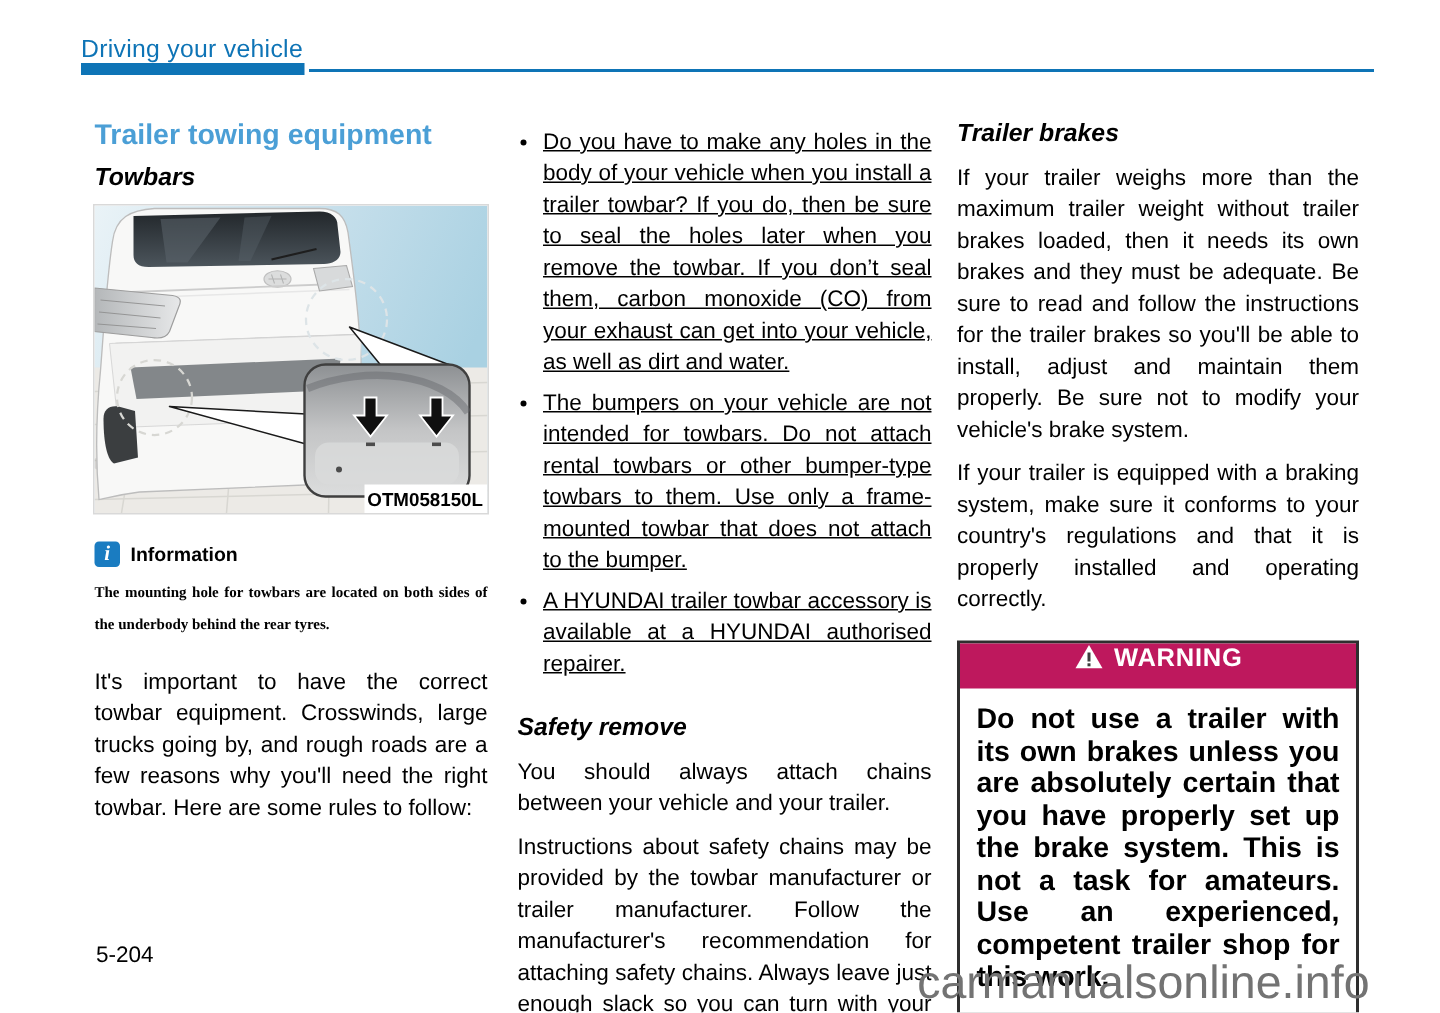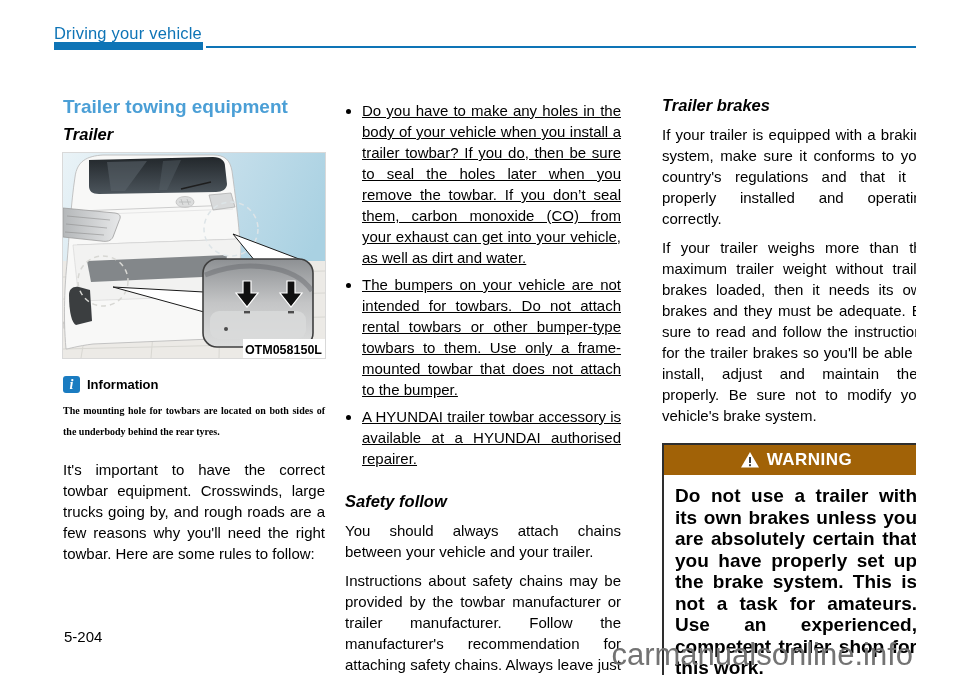--- a/index.html
+++ b/index.html
@@ -6,24 +6,24 @@
   .page{position:relative;width:916px;height:675px;background:#ffffff;overflow:hidden;
         font-family:"Liberation Sans",sans-serif;color:#000;}
 
   
   .hdr-title{position:absolute;left:54px;top:24px;font-size:16.5px;color:#0e74b6;
              letter-spacing:.2px;}
   .hdr-bar{position:absolute;left:54px;top:42px;width:149px;height:8px;background:#0e74b6;}
   .hdr-rule{position:absolute;left:206px;top:46px;width:752px;height:2px;background:#0e74b6;}
 
   
-  .col{position:absolute;top:96px;text-align:justify;}
+  .col{position:absolute;top:80px;text-align:justify;}
   .col1{left:63px;width:262px;}
   .col2{left:345px;width:276px;}
-  .col3{left:638px;width:268px;margin-left:24px;}
+  .col3{left:638px;width:268px;}
 
   .sect-title{font-size:19px;font-weight:bold;color:#4b9fd6;margin:0 0 7px 0;text-align:left;}
   .sub-title{font-size:16.5px;font-weight:bold;font-style:italic;color:#000;
              margin:0 0 9px 0;text-align:left;}
   .body-txt{font-size:15px;line-height:21px;margin:0 0 8px 0;}
 
   
   .figure{width:262px;height:205px;margin:0 0 12px 0;outline:1px solid #d9d9d9;}
 
   
@@ -36,42 +36,42 @@
              line-height:21px;margin:0 0 17px 0;}
 
   
   ul.rules{margin:4px 0 0 0;padding:0 0 0 17px;list-style:disc;text-decoration:underline;}
   ul.rules li{font-size:15px;line-height:21px;margin:0 0 6px 0;}
 
   .mid-title{margin-top:23px;}
 
   
   .warn-box{border:2px solid #2e2e2e;margin-top:17px;text-align:left;}
-  .warn-head{background:#a16207;height:30px;display:flex;align-items:center;
+  .warn-head{background:#be185d;height:30px;display:flex;align-items:flex-start;
              justify-content:center;color:#fff;}
   .warn-head .w-title{font-size:17px;font-weight:bold;letter-spacing:.5px;margin-left:7px;}
   .warn-body{padding:10px 11px 12px 11px;font-size:19px;font-weight:bold;line-height:21.5px;
              text-align:justify;}
 
   
   .pagenum{position:absolute;left:64px;top:628px;font-size:15px;}
   .watermark{position:absolute;right:3px;top:637px;font-size:31px;color:#737373;}
 </style>
 </head>
 <body>
 
 <div class="page">
 
   <div class="hdr-title">Driving your vehicle</div>
   <div class="hdr-bar"></div>
   <div class="hdr-rule"></div>
 
   <div class="col col1">
     <div class="sect-title">Trailer towing equipment</div>
-    <div class="sub-title">Trailer</div>
+    <div class="sub-title">Towbars</div>
 
     
     <svg class="figure" viewBox="0 0 262 205">
       <defs>
         <linearGradient id="sky" x1="0" y1="0" x2="1" y2="0.35">
           <stop offset="0" stop-color="#eaf3f7"></stop>
             <stop offset="0.55" stop-color="#c6dfeb"></stop>
           <stop offset="1" stop-color="#a9d1e2"></stop>
         </linearGradient>
         <linearGradient id="glass" x1="0" y1="0" x2="0" y2="1">
@@ -160,29 +160,29 @@
     <p class="body-txt">It's important to have the correct towbar equipment. Crosswinds, large trucks going by, and rough roads are a few reasons why you'll need the right towbar. Here are some rules to follow:</p>
   </div>
 
   <div class="col col2">
     <ul class="rules">
       <li>Do you have to make any holes in the body of your vehicle when you install a trailer towbar? If you do, then be sure to seal the holes later when you remove the towbar. If you don’t seal them, carbon monoxide (CO) from your exhaust can get into your vehicle, as well as dirt and water.</li>
       <li>The bumpers on your vehicle are not intended for towbars. Do not attach rental towbars or other bumper-type towbars to them. Use only a frame-mounted towbar that does not attach to the bumper.</li>
       <li>A HYUNDAI trailer towbar accessory is available at a HYUNDAI authorised repairer.</li>
     </ul>
 
-    <div class="sub-title mid-title">Safety follow</div>
+    <div class="sub-title mid-title">Safety remove</div>
     <p class="body-txt">You should always attach chains between your vehicle and your trailer.</p>
     <p class="body-txt">Instructions about safety chains may be provided by the towbar manufacturer or trailer manufacturer. Follow the manufacturer's recommendation for attaching safety chains. Always leave just enough slack so you can turn with your trailer. And, never allow safety chains to drag on the ground.</p>
   </div>
 
   <div class="col col3">
     <div class="sub-title">Trailer brakes</div>
+    <p class="body-txt">If your trailer weighs more than the maximum trailer weight without trailer brakes loaded, then it needs its own brakes and they must be adequate. Be sure to read and follow the instructions for the trailer brakes so you'll be able to install, adjust and maintain them properly. Be sure not to modify your vehicle's brake system.</p>
     <p class="body-txt">If your trailer is equipped with a braking system, make sure it conforms to your country's regulations and that it is properly installed and operating correctly.</p>
-    <p class="body-txt">If your trailer weighs more than the maximum trailer weight without trailer brakes loaded, then it needs its own brakes and they must be adequate. Be sure to read and follow the instructions for the trailer brakes so you'll be able to install, adjust and maintain them properly. Be sure not to modify your vehicle's brake system.</p>
 
     <div class="warn-box">
       <div class="warn-head">
         <svg width="20" height="18" viewBox="0 0 20 18">
           <path d="M10,1 L19,16.5 L1,16.5 Z" fill="#ffffff"></path>
           <rect x="9" y="6" width="2" height="6" fill="#3d3d3d"></rect>
           <rect x="9" y="13.2" width="2" height="2" fill="#3d3d3d"></rect>
         </svg>
         <span class="w-title">WARNING</span>
       </div>

